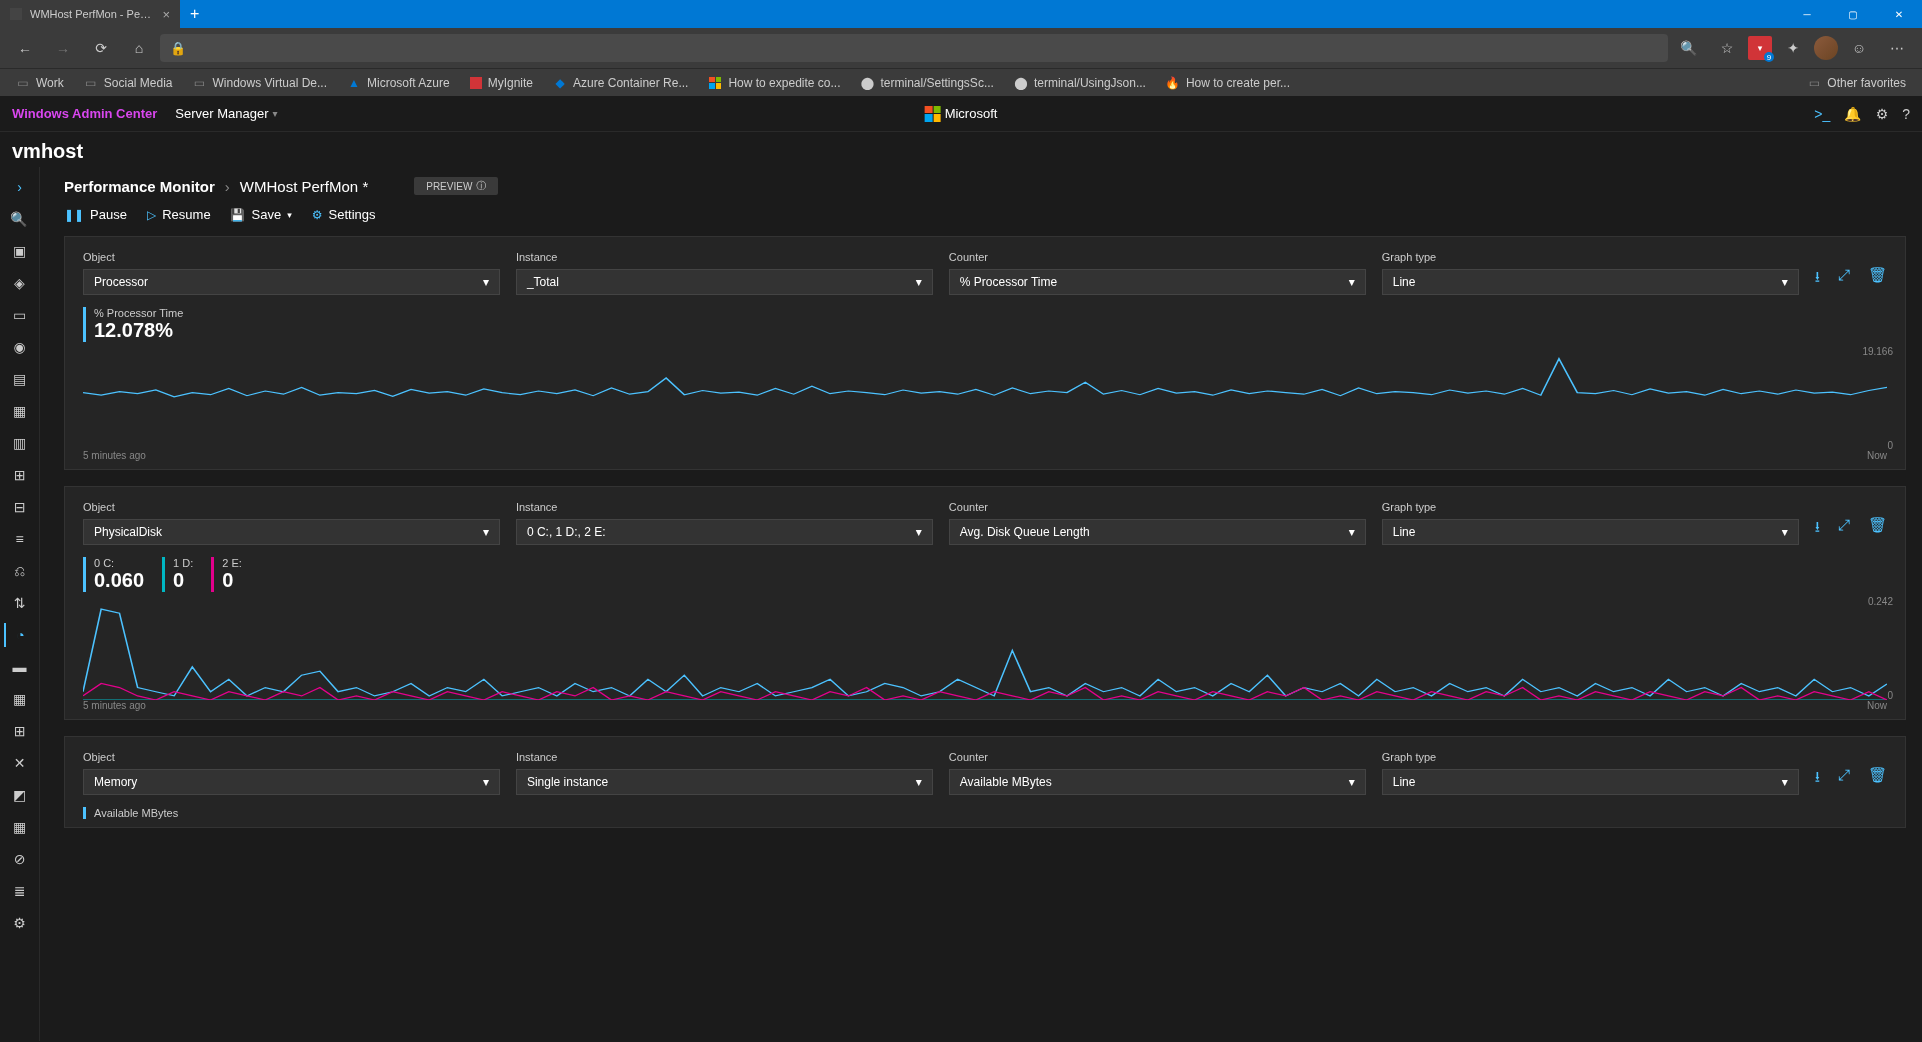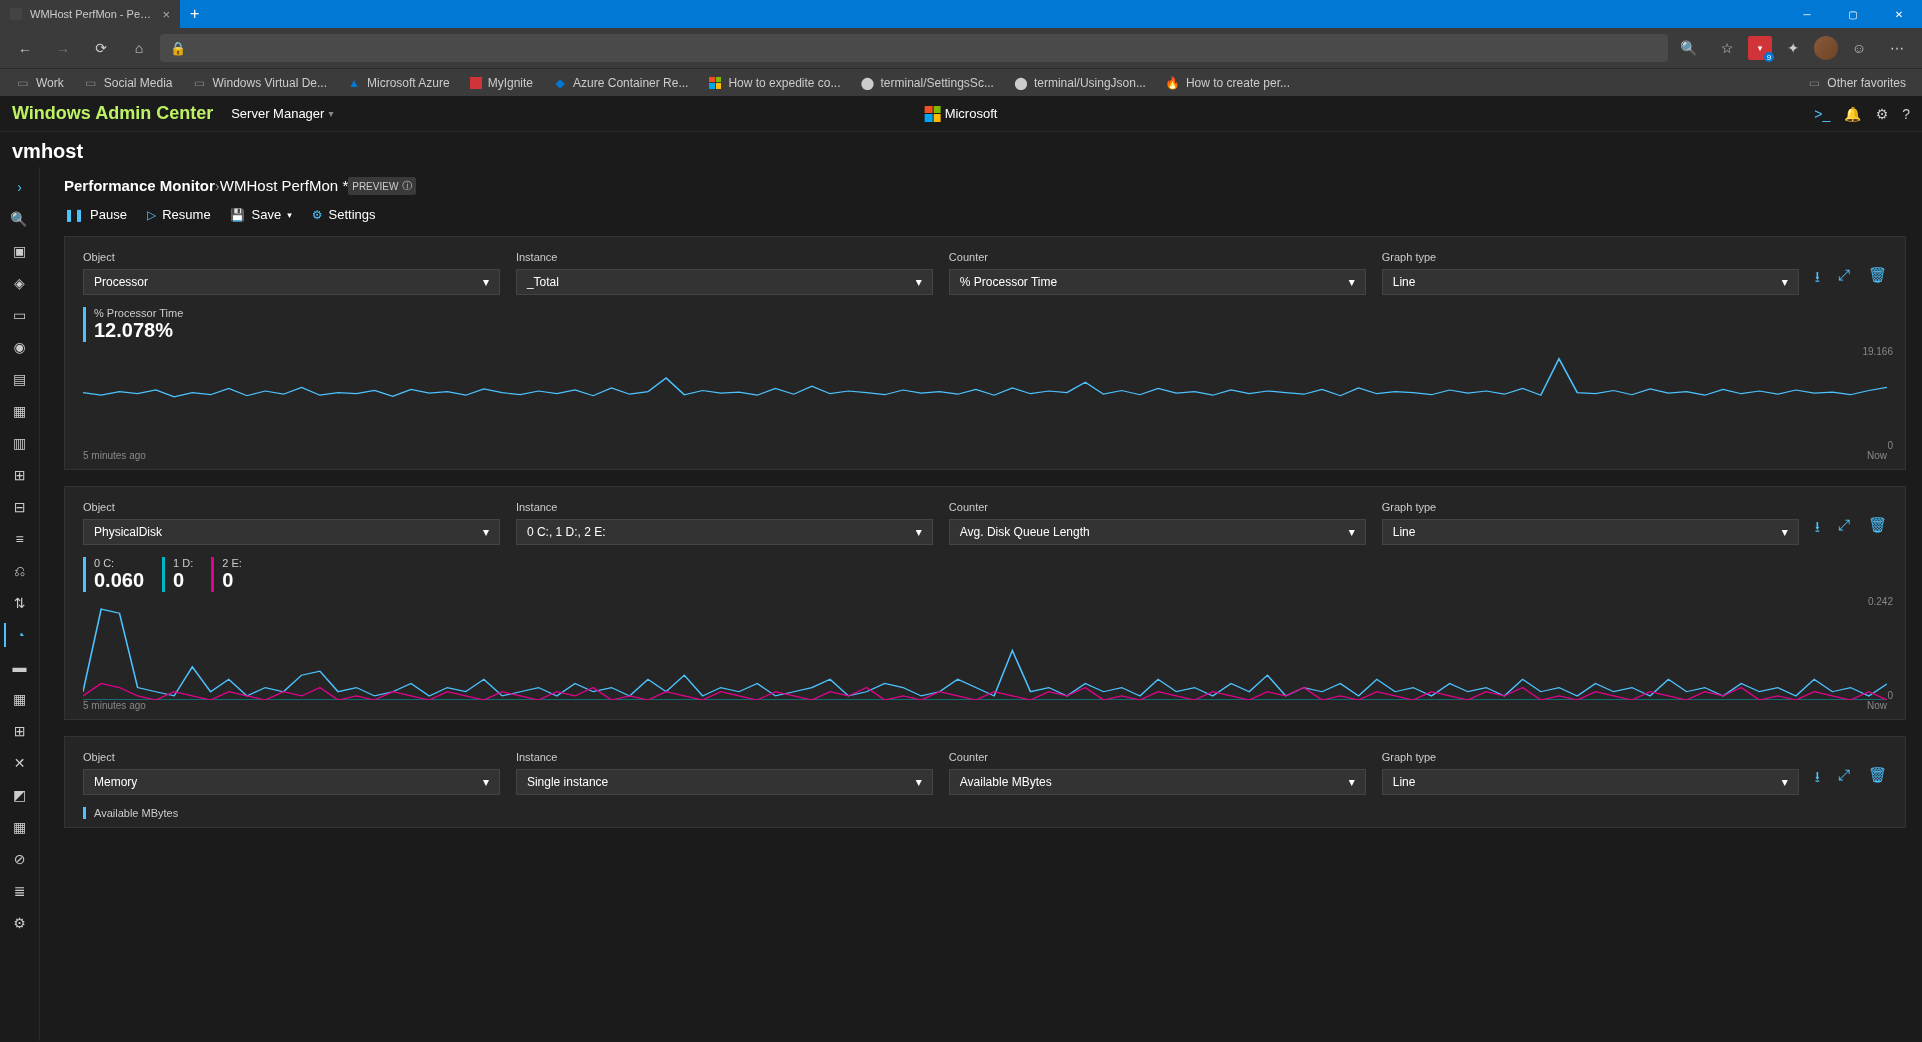--- a/index.html
+++ b/index.html
@@ -27,45 +27,45 @@
 
 
 .bookbar { height: 28px; background: #3b3b3b; border-top: 1px solid #2a2a2a; display: flex; align-items: center; padding: 0 8px; gap: 4px; font-size: 12px; }
 .bookmark { display: flex; align-items: center; gap: 6px; padding: 2px 8px; color: #ccc; cursor: pointer; }
 .bm-icon { width: 14px; height: 14px; display: flex; align-items: center; justify-content: center; }
 .folder-icon { color: #888; font-size: 12px; }
 .book-right { margin-left: auto; }
 
 
 .wac-top { height: 36px; background: #1b1b1b; display: flex; align-items: center; padding: 0 12px; border-bottom: 1px solid #2a2a2a; }
-.wac-brand { font-size: 18px; font-weight: 600; color: #bef264; }
+.wac-brand { font-size: 13px; font-weight: 600; color: #d946ef; }
 .wac-nav { font-size: 13px; color: #fff; margin-left: 18px; display: flex; align-items: center; gap: 4px; }
 .wac-center { position: absolute; left: 50%; transform: translateX(-50%); display: flex; align-items: center; gap: 4px; font-size: 13px; }
 .ms-logo { width: 16px; height: 16px; display: grid; grid-template-columns: 1fr 1fr; grid-template-rows: 1fr 1fr; gap: 1px; }
 .ms-logo span:nth-child(1){background:#f25022;} .ms-logo span:nth-child(2){background:#7fba00;} .ms-logo span:nth-child(3){background:#00a4ef;} .ms-logo span:nth-child(4){background:#ffb900;}
 .wac-actions { margin-left: auto; display: flex; gap: 14px; color: #ccc; font-size: 14px; }
 
 
 .host-title { font-size: 20px; font-weight: 600; padding: 8px 12px 4px 12px; }
 
 
 .main { display: flex; height: calc(100vh - 28px - 40px - 28px - 36px - 36px); }
 .sidebar { width: 40px; background: #1b1b1b; display: flex; flex-direction: column; align-items: center; padding-top: 8px; gap: 8px; border-right: 1px solid #2a2a2a; }
 .side-icon { width: 32px; height: 24px; display: flex; align-items: center; justify-content: center; color: #ccc; font-size: 14px; cursor: pointer; }
 .side-icon.active { border-left: 2px solid #4cc2ff; }
 .content { flex: 1; overflow-y: auto; padding: 0 16px 16px 24px; position: relative; }
 .content::-webkit-scrollbar { width: 14px; }
 .content::-webkit-scrollbar-track { background: #2a2a2a; }
 .content::-webkit-scrollbar-thumb { background: #666; }
 
 
-.crumb-row { display: flex; align-items: flex-start; gap: 0; padding: 10px 0 6px 0; font-size: 15px; }
+.crumb-row { display: flex; align-items: center; gap: 10px; padding: 10px 0 6px 0; font-size: 15px; }
 .crumb-bold { font-weight: 600; }
 .crumb-sep { color: #888; }
-.preview-badge { background: #3a3a3a; font-size: 10px; padding: 2px 4px; border-radius: 2px; display: flex; align-items: center; gap: 4px; color: #ccc; }
+.preview-badge { background: #3a3a3a; font-size: 10px; padding: 2px 12px; border-radius: 2px; display: flex; align-items: center; gap: 4px; color: #ccc; margin-left: 36px; }
 
 
 .actionbar { display: flex; align-items: center; gap: 20px; padding: 6px 0 14px 0; font-size: 13px; }
 .action { display: flex; align-items: center; gap: 6px; cursor: pointer; color: #fff; }
 .action .ic { color: #4cc2ff; font-size: 12px; }
 
 
 .panel { background: #252525; border: 1px solid #333; margin-bottom: 16px; padding: 14px 18px 8px 18px; }
 .panel-row { display: grid; grid-template-columns: 1fr 1fr 1fr 1fr auto; gap: 16px; align-items: end; }
 .field-label { font-size: 11px; color: #ccc; margin-bottom: 6px; }

